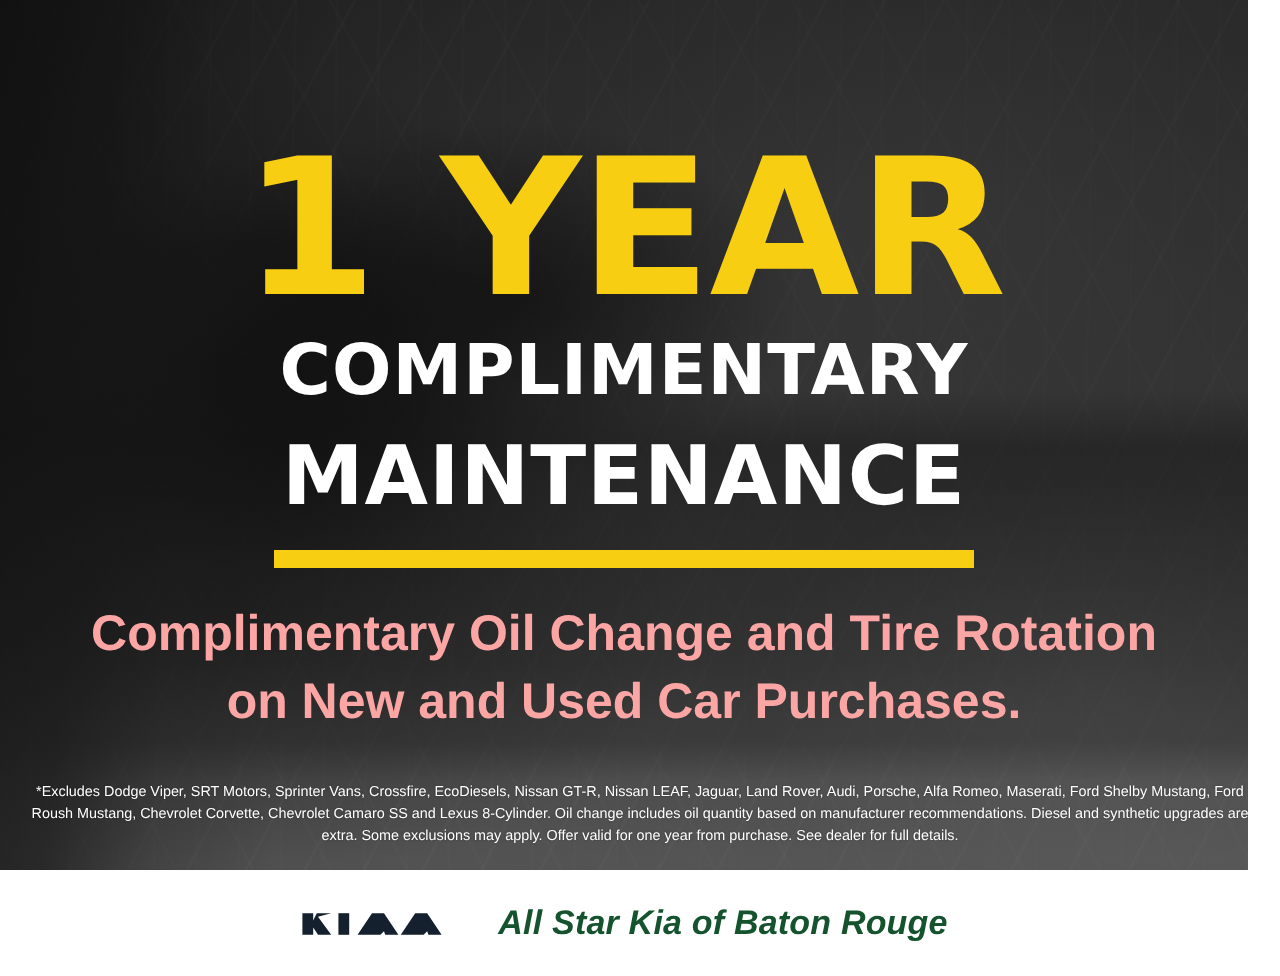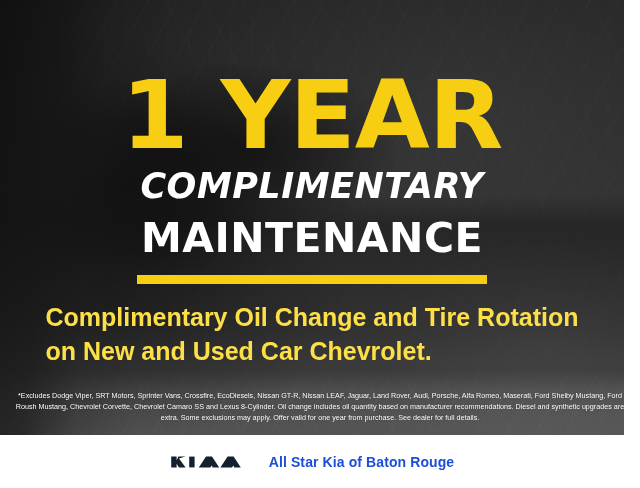--- a/index.html
+++ b/index.html
@@ -93,42 +93,41 @@
     font-weight: 700;
     text-align: center;
     font-family: "DejaVu Sans", sans-serif;
     letter-spacing: 0.5px;
     white-space: nowrap;
   }
   .headline-comp {
     margin-top: 9px;
     font-size: 35px;
     line-height: 1;
-    font-style: italic;
   }
   .headline-maint {
     margin-top: 14px;
     font-size: 41px;
     line-height: 1;
   }
 
   .divider-rule {
     margin-top: 16px;
     width: 350px;
     height: 9px;
     background: #F7CE11;
   }
 
   .subhead {
     margin-top: 17px;
-    color: #fde047;
+    color: #fca5a5;
     font-size: 25px;
     font-weight: 700;
     line-height: 1.33;
-    text-align: left;
+    text-align: center;
     font-family: "Liberation Sans", sans-serif;
     white-space: nowrap;
   }
 
   .disclaimer {
     margin-top: 22px;
     width: 612px;
     color: #ffffff;
     font-size: 7.2px;
     line-height: 1.55;
@@ -150,26 +149,27 @@
     align-items: center;
     justify-content: center;
     gap: 21px;
   }
   .kia-mark {
     display: block;
     width: 78px;
     height: 20px;
   }
   .dealer-name {
-    color: #1d4ed8;
-    font-size: 14px;
+    color: #14532d;
+    font-size: 17px;
     font-weight: 700;
     letter-spacing: 0.1px;
     font-family: "Liberation Sans", sans-serif;
     white-space: nowrap;
+    font-style: italic;
   }
 </style>
 </head>
 <body>
 
 <div class="ad-banner">
 
   <div class="bg-photo"></div>
   <div class="bg-softness"></div>
   <div class="bg-scrim"></div>
@@ -179,21 +179,21 @@
     <div class="headline-year">1 YEAR</div>
 
     <div class="headline-comp">COMPLIMENTARY</div>
 
     <div class="headline-maint">MAINTENANCE</div>
 
     <div class="divider-rule"></div>
 
     <div class="subhead">
       <div>Complimentary Oil Change and Tire Rotation</div>
-      <div>on New and Used Car Chevrolet.</div>
+      <div>on New and Used Car Purchases.</div>
     </div>
 
     <div class="disclaimer">*Excludes Dodge Viper, SRT Motors, Sprinter Vans, Crossfire, EcoDiesels, Nissan GT-R, Nissan LEAF, Jaguar, Land Rover, Audi, Porsche, Alfa Romeo, Maserati, Ford Shelby Mustang, Ford Roush Mustang, Chevrolet Corvette, Chevrolet Camaro SS and Lexus 8-Cylinder. Oil change includes oil quantity based on manufacturer recommendations. Diesel and synthetic upgrades are extra. Some exclusions may apply. Offer valid for one year from purchase. See dealer for full details.</div>
   </div>
 
   <div class="logo-bar">
     <span class="kia-mark-wrap">
       <svg class="kia-mark" viewBox="0 0 260 64" xmlns="http://www.w3.org/2000/svg" aria-hidden="true">
         <g fill="#15202E">
 

